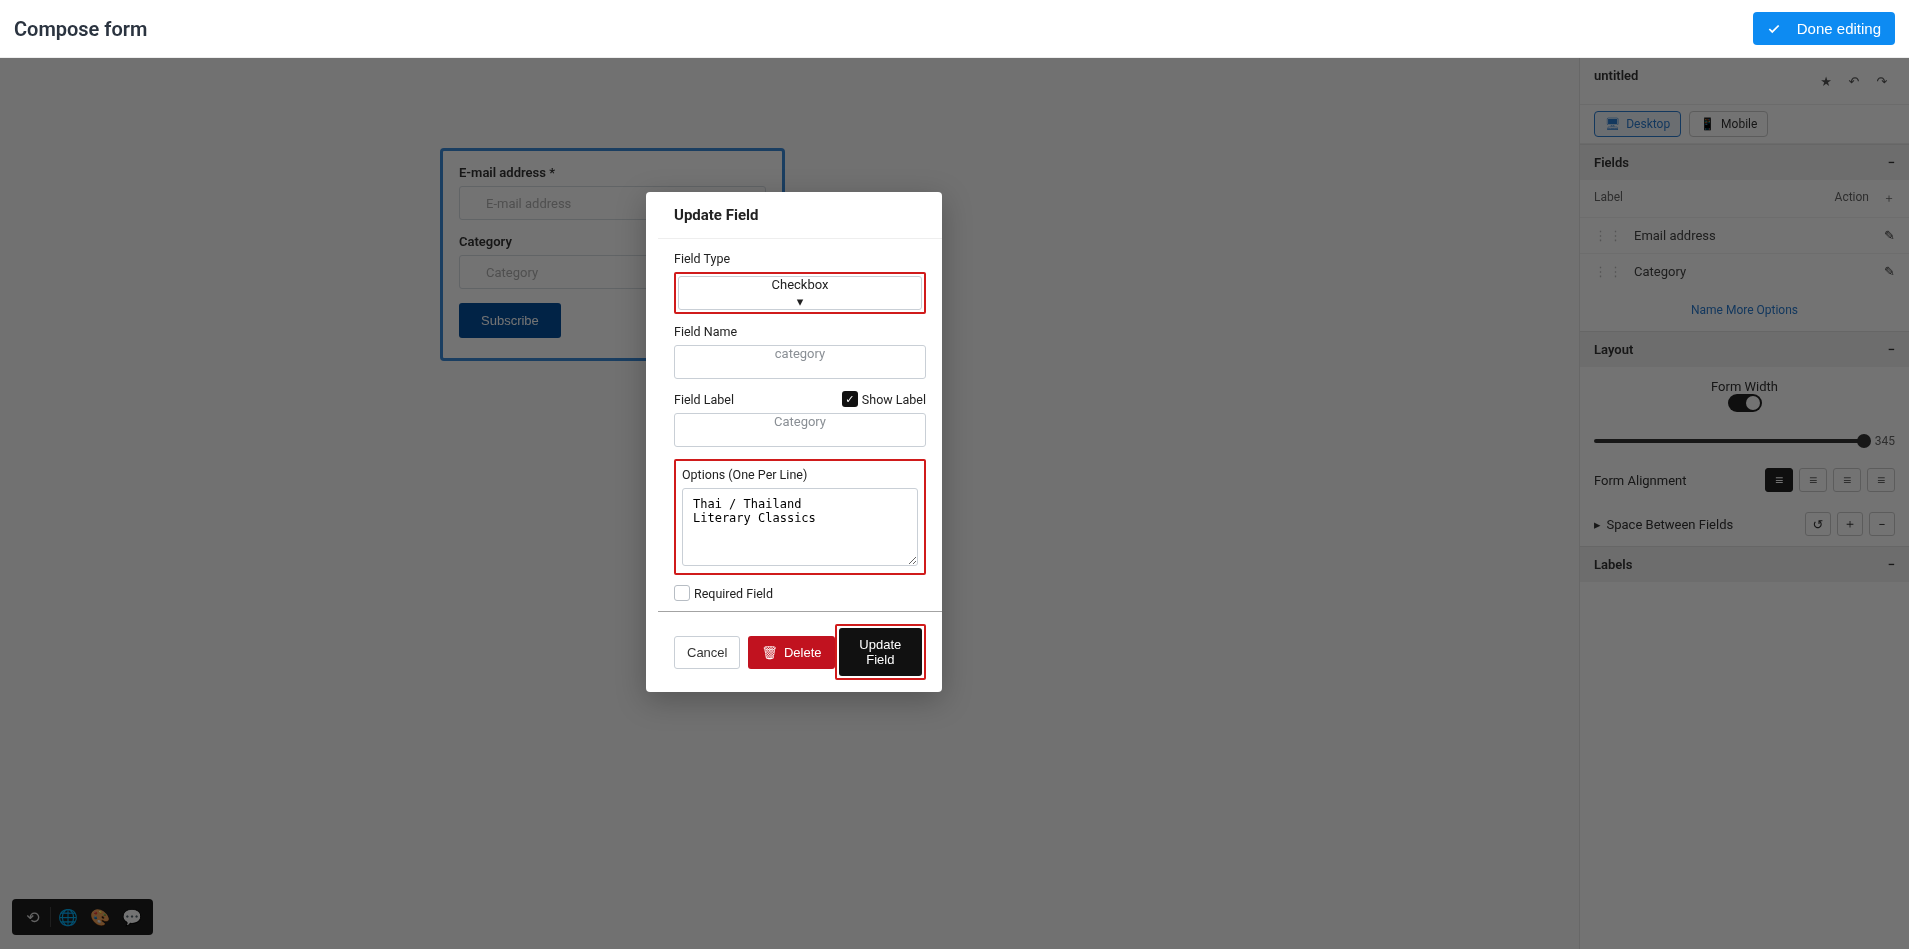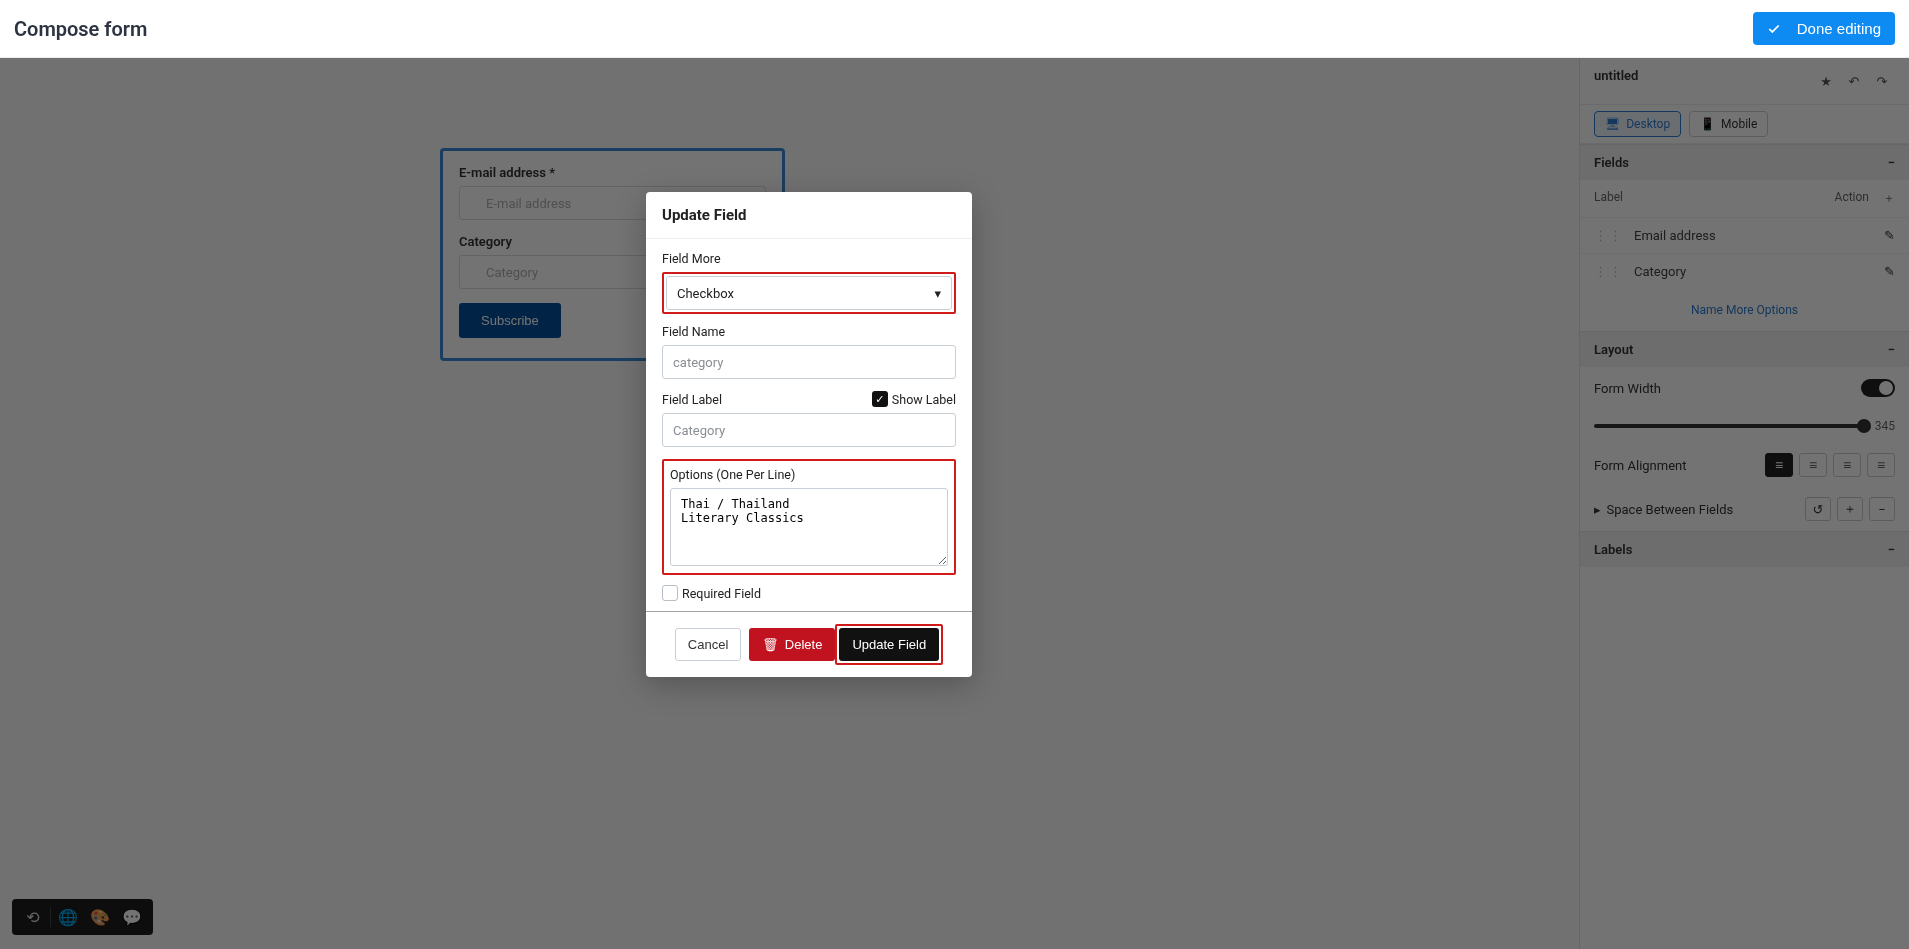--- a/index.html
+++ b/index.html
@@ -63,21 +63,21 @@
   .device-toggle .seg.active { background:#eef4fb; border-color:#2b7cd0; color:#2b7cd0;}
   .collapsible {
     background:#f1f1f1; padding:10px 14px; font-weight:600; display:flex;
     justify-content:space-between; align-items:center; border-top:1px solid #e3e3e3;
   }
   .fields-header { display:flex; justify-content:space-between; padding:10px 14px; font-size:12px; color:#666;}
   .field-row { display:flex; align-items:center; justify-content:space-between; padding:10px 14px; border-top:1px solid #f2f2f2;}
   .field-row .left { display:flex; align-items:center; gap:10px; color:#444;}
   .dots { color:#bbb; letter-spacing:2px;}
   .show-more { text-align:center; padding:14px; font-size:12px; color:#2b7cd0;}
-  .layout-row { display:flex; justify-content:space-between; align-items:center; padding:12px 14px;}
+  .layout-row { display:flex; justify-content:space-between; align-items:center; padding:12px 14px;flex-direction:column;}
   .toggle { width:34px; height:18px; background:#222; border-radius:10px; position:relative;}
   .toggle::after{content:'';position:absolute;right:2px;top:2px;width:14px;height:14px;border-radius:50%;background:#fff;}
   .slider-row { padding:10px 14px; display:flex; align-items:center; gap:10px;}
   .slider-row .track{ flex:1; height:4px; background:#333; border-radius:2px; position:relative;}
   .slider-row .thumb{ position:absolute; right:-6px; top:-5px; width:14px; height:14px; border-radius:50%; background:#333;}
   .align-row{ padding:10px 14px; display:flex; justify-content:space-between; align-items:center;}
   .align-boxes{ display:flex; gap:6px;}
   .align-boxes .b{ width:28px; height:24px; border:1px solid #ccc; border-radius:3px; display:flex; align-items:center; justify-content:center; font-size:14px; color:#666;}
   .align-boxes .b.active{ background:#222; color:#fff; border-color:#222;}
   .space-row{ padding:10px 14px; display:flex; justify-content:space-between; align-items:center;}
@@ -92,32 +92,32 @@
   .float-toolbar .fb{ width:30px; height:28px; display:flex; align-items:center; justify-content:center; color:#ddd;}
 
   
   .overlay{
     position:absolute; top:58px; left:0; right:0; bottom:0;
     background:rgba(0,0,0,0.55); z-index:50;
   }
 
   
   .modal{
-    position:absolute; left:646px; top:192px; width:326px;
+    position:absolute; left:646px; top:192px; width:296px;
     background:#fff; border-radius:4px; z-index:60;
     box-shadow:0 8px 30px rgba(0,0,0,.25);
-    font-size:13px; color:#222;
+    font-size:13px; color:#222;padding-left:12px;
   }
   .modal .m-head{ padding:14px 16px; font-weight:700; font-size:15px; border-bottom:1px solid #eee;}
   .modal .m-body{ padding:12px 16px 4px; }
   .modal label.small{ display:block; font-size:12.5px; margin-bottom:6px; color:#222;}
   .redbox{ border:2.5px solid #d01b1b; border-radius:2px; padding:2px; margin-bottom:10px;}
   .sel, .tinput{
     width:100%; height:34px; border:1px solid #c9cfd6; border-radius:3px; background:#fff;
-    padding:0 10px; font-size:13px; display:flex; align-items:center; justify-content:space-between;
+    padding:0 10px; font-size:13px; display:flex; align-items:center; justify-content:space-between;flex-direction:column;
   }
   .tinput.placeholder{ color:#8a8f95;}
   .mb12{ margin-bottom:12px;}
   .label-row{ display:flex; justify-content:space-between; align-items:center; margin-bottom:6px;}
   .chk{ display:flex; align-items:center; gap:4px; font-size:12.5px;}
   .chk .box{ width:16px; height:16px; border-radius:3px; display:flex; align-items:center; justify-content:center;}
   .chk .box.on{ background:#111;}
   .chk .box.on::after{content:'✓'; color:#fff; font-size:11px;}
   .chk .box.off{ border:1.5px solid #b7bdc4; background:#fff;}
   .opts-area{
@@ -257,21 +257,21 @@
   </div>
 
 </div>
 
 <div class="overlay"></div>
 
 <div class="modal">
   <div class="m-head">Update Field</div>
   <div class="m-body">
 
-    <label class="small">Field More</label>
+    <label class="small">Field Type</label>
     <div class="redbox">
       <div class="sel">
         <span>Checkbox</span>
         <span>▾</span>
       </div>
     </div>
 
     <label class="small">Field Name</label>
     <div class="tinput placeholder mb12">
       <span>category</span>

